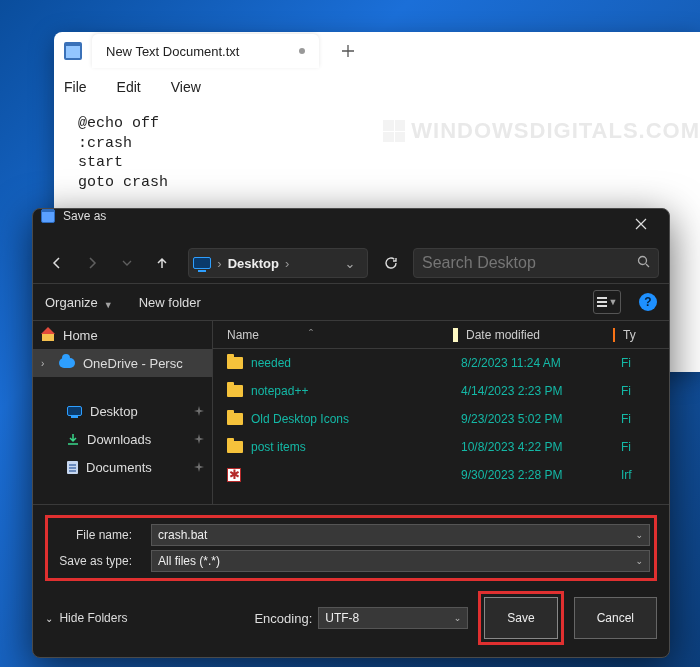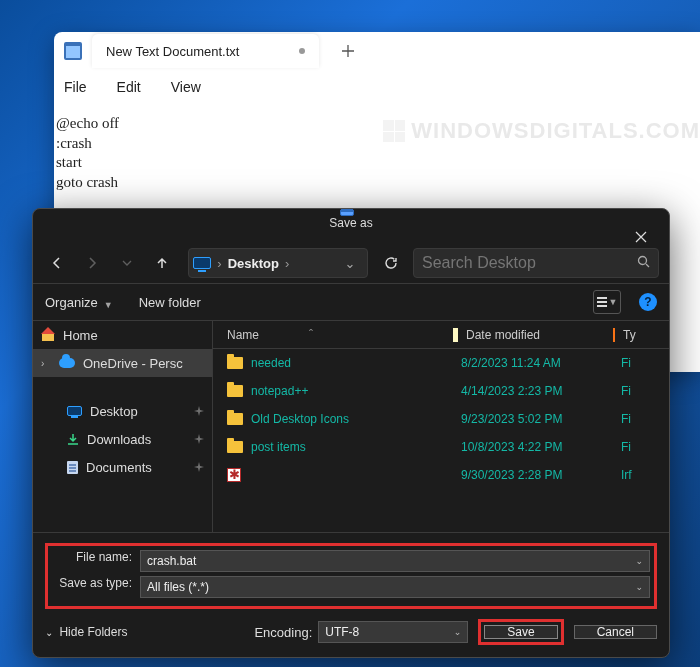--- a/index.html
+++ b/index.html
@@ -41,35 +41,35 @@
 .newtab { width:30px;height:30px;display:flex;align-items:center;justify-content:center;color:#555;margin-left:14px;cursor:pointer;}
 .menubar { height: 34px; display:flex;align-items:center;padding-left:10px;gap:30px;color:#222;font-size:14px;}
 .menubar span { cursor:pointer; }
 .watermark {
   position:absolute; top:86px; right:0; color:#e9e9e9;
   font-weight:700; font-size:22px; letter-spacing:1px;
   display:flex;align-items:center;gap:6px;
 }
 .watermark .wlogo{width:22px;height:22px;display:grid;grid-template-columns:1fr 1fr;grid-template-rows:1fr 1fr;gap:1px;opacity:0.25;}
 .watermark .wlogo div{background:#d0d0d0;}
-.editor { padding: 10px 2px; font-family:Liberation Serif, serif;font-size:15px;color:#222;line-height:1.3;white-space:pre;}
+.editor { padding: 10px 24px; font-family:Liberation Mono, monospace;font-size:15px;color:#222;line-height:1.3;white-space:pre;}
 
 
 .dialog {
   position: absolute;
   top: 208px; left: 32px;
   width: 638px; height: 450px;
   background: #1c1c1c;
   border: 1px solid #4a4a4a;
   border-radius: 8px;
   box-shadow: 0 10px 40px rgba(0,0,0,0.6);
   color: #ddd;
   display:flex; flex-direction:column;
 }
-.titlebar { height:34px;display:flex;align-items:center;padding:0 8px;flex-direction:column;}
+.titlebar { height:34px;display:flex;padding:0 8px;}
 .titlebar .ticon{width:14px;height:14px;background:#5aa0ff;border:1px solid #2c6bbf;border-radius:2px;margin-right:8px;position:relative;}
 .titlebar .ticon::before{content:"";position:absolute;top:-1px;left:0;right:0;height:3px;background:#2c6bbf;}
 .titlebar .title{font-size:12px;color:#ddd;}
 .titlebar .tclose{margin-left:auto;width:40px;height:30px;display:flex;align-items:center;justify-content:center;cursor:pointer;}
 .titlebar .tclose svg{stroke:#ddd;}
 
 .navrow {
   height:40px;display:flex;align-items:center;padding:0 10px;gap:6px;
 }
 .navbtn{width:30px;height:30px;display:flex;align-items:center;justify-content:center;cursor:pointer;border-radius:4px;}
@@ -136,31 +136,31 @@
 .filerow{height:28px;display:flex;align-items:center;font-size:12px;color:#14b8a6;}
 .filerow .cname{flex:0 0 240px;padding-left:14px;display:flex;align-items:center;gap:8px;}
 .filerow .cdate{flex:0 0 160px;padding-left:8px;}
 .filerow .ctype{flex:1;padding-left:8px;}
 .folder-icon{width:16px;height:12px;background:#f5c23b;border-radius:1px;position:relative;}
 .folder-icon::before{content:"";position:absolute;top:-3px;left:0;width:7px;height:4px;background:#f5c23b;border-radius:1px 1px 0 0;}
 .jpg-icon{width:14px;height:14px;background:#fff;border:1px solid #b52a2a;position:relative;}
 .jpg-icon::before{content:"✱";position:absolute;left:1px;top:-2px;color:#b52a2a;font-size:13px;}
 
 .bottom{border-top:1px solid #3a3a3a;padding:10px 12px 12px 12px;}
-.fieldrow{display:flex;height:26px;gap:8px;}
+.fieldrow{display:flex;align-items:center;height:26px;gap:19px;}
 .fieldrow label{width:80px;text-align:right;font-size:12px;color:#ddd;}
 .dropdown{flex:1;height:22px;background:#383838;border:1px solid #555;display:flex;align-items:center;padding:0 6px;font-size:12px;color:#eee;cursor:pointer;}
 .dropdown .ddv{margin-left:auto;opacity:0.7;font-size:9px;}
 .redbox1{border:3px solid #e03030;padding:4px 4px;margin-bottom:10px;}
 
 .actionrow{display:flex;align-items:center;gap:10px;}
 .hidefolders{display:flex;align-items:center;gap:6px;cursor:pointer;font-size:12px;}
 .enc{margin-left:auto;display:flex;align-items:center;gap:6px;}
 .enc .dropdown{flex:0 0 150px;}
-.btn{height:14px;padding:0 22px;background:#2b2b2b;border:1px solid #666;color:#eee;font-size:12px;cursor:pointer;display:flex;align-items:center;}
+.btn{height:42px;padding:0 22px;background:#2b2b2b;border:1px solid #666;color:#eee;font-size:12px;cursor:pointer;display:flex;align-items:center;}
 .btn.save{border:1px solid #888;}
 .redbox2{border:3px solid #e03030;padding:3px;}
 </style>
 </head>
 <body>
 
 <div class="notepad">
   <div class="tabbar">
     <div class="app-icon"></div>
     <div class="tab">

